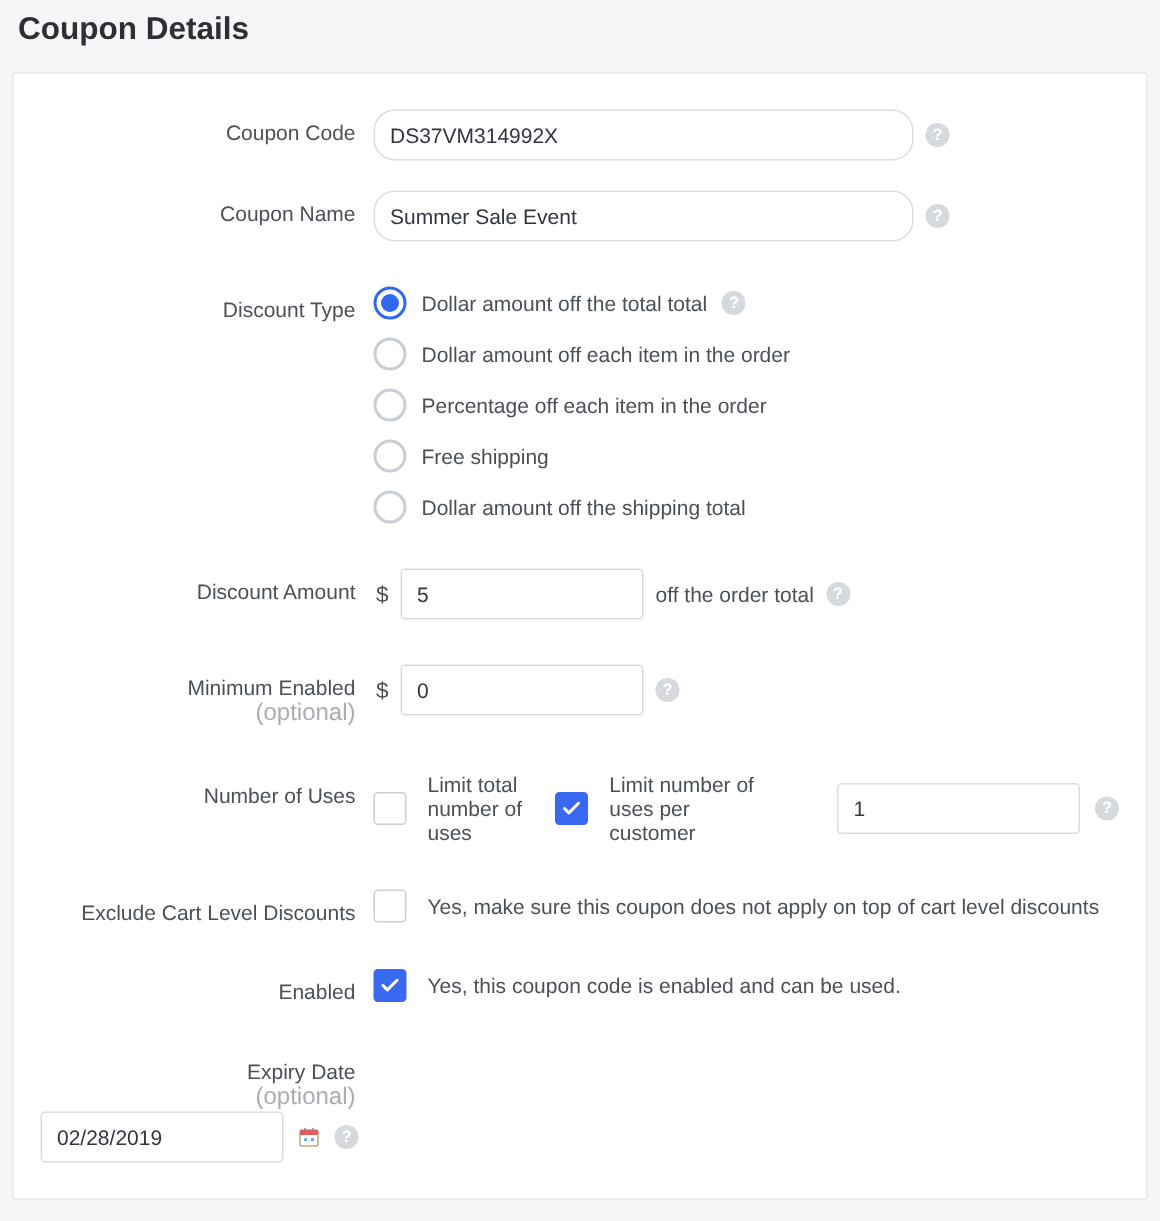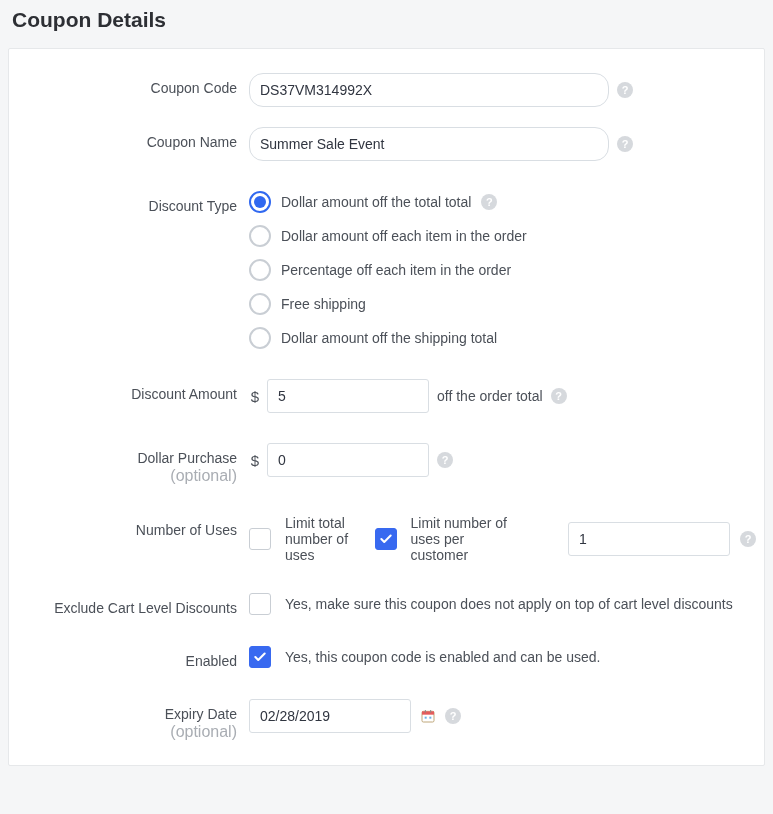--- a/index.html
+++ b/index.html
@@ -20,21 +20,21 @@
       font-size: 21px;
       font-weight: 700;
       color: #2d2f34;
       margin-bottom: 16px;
       margin-left: 4px;
     }
     .panel {
       background: #fff;
       border: 1px solid #e6e8ea;
       border-radius: 2px;
-      padding: 24px 8px 24px 18px;
+      padding: 24px 18px 24px 18px;
     }
     .form-row {
       display: flex;
       align-items: flex-start;
       margin-bottom: 20px;
     }
     .form-row.section-gap {
       margin-top: 30px;
     }
     .label-col {
@@ -250,21 +250,21 @@
     <div class="field-col">
       <span class="currency-sym">$</span>
       <input type="text" class="text-input num" value="5" style="">
       <span class="suffix-text">off the order total</span>
       <span class="help-icon">?</span>
     </div>
   </div>
 
   <div class="form-row section-gap">
     <div class="label-col">
-      <span>Dollar Purchase</span>
+      <span>Minimum Enabled</span>
       <span class="label-sub">(optional)</span>
     </div>
     <div class="field-col">
       <span class="currency-sym">$</span>
       <input type="text" class="text-input num" value="0" style="">
       <span class="help-icon">?</span>
     </div>
   </div>
 
   <div class="form-row section-gap">
@@ -312,21 +312,21 @@
         <span class="checkbox checked">
           <svg width="14" height="14" viewBox="0 0 24 24" fill="none" stroke="#fff" stroke-width="3.5" stroke-linecap="round" stroke-linejoin="round">
               <polyline points="20 6 9 17 4 12"></polyline>
             </svg>
         </span>
         <span class="suffix-text">Yes, this coupon code is enabled and can be used.</span>
       </div>
     </div>
   </div>
 
-  <div class="form-row section-gap" style="margin-bottom:0;">
+  <div class="form-row section-gap" style="margin-bottom:0;flex-direction:column;">
     <div class="label-col">
       <span>Expiry Date</span>
       <span class="label-sub">(optional)</span>
     </div>
     <div class="field-col">
       <input type="text" class="text-input num" value="02/28/2019" style="">
       <span class="cal-icon">
         <svg width="16" height="16" viewBox="0 0 24 24">
           <rect x="3" y="5" width="18" height="16" rx="2" fill="#fff" stroke="#bfa77a" stroke-width="1.5"></rect>
           <rect x="3" y="5" width="18" height="5" fill="#e45c5c"></rect>

